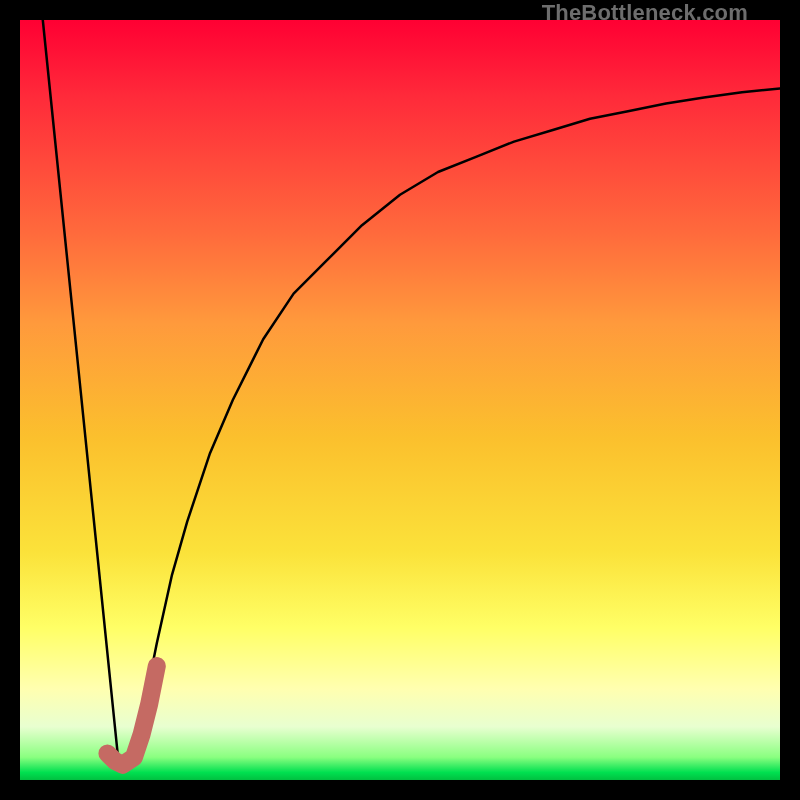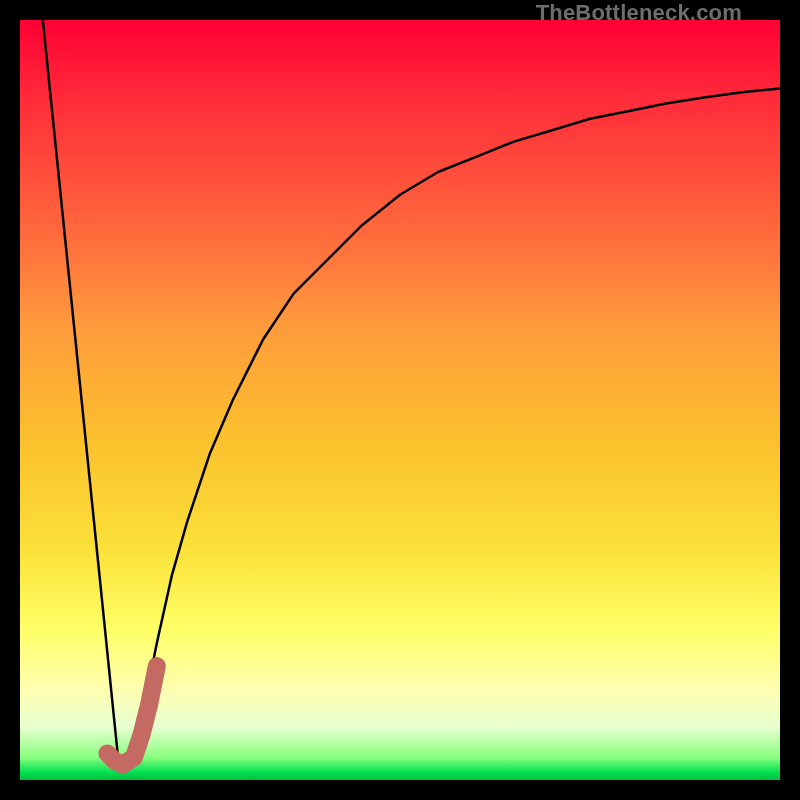--- a/index.html
+++ b/index.html
@@ -10,20 +10,21 @@
     background: #000;
     overflow: hidden;
   }
   .frame {
     position: absolute;
     left: 0;
     top: 0;
     width: 748px;
     height: 800px;
     background: #000;
+    padding-left: 6px;
   }
   .plot {
     position: absolute;
     left: 20px;
     top: 20px;
     width: 760px;
     height: 760px;
     overflow: hidden;
   }
   .gradient {

